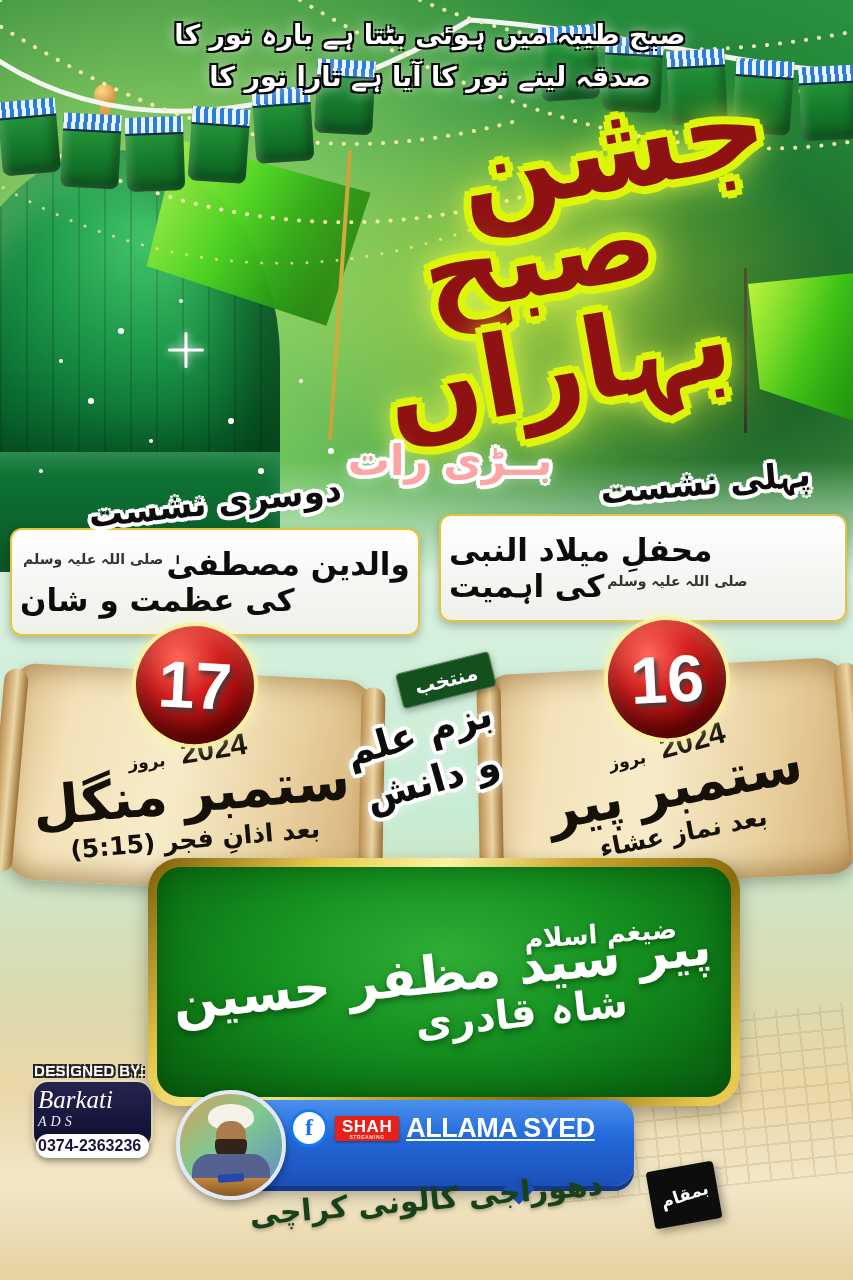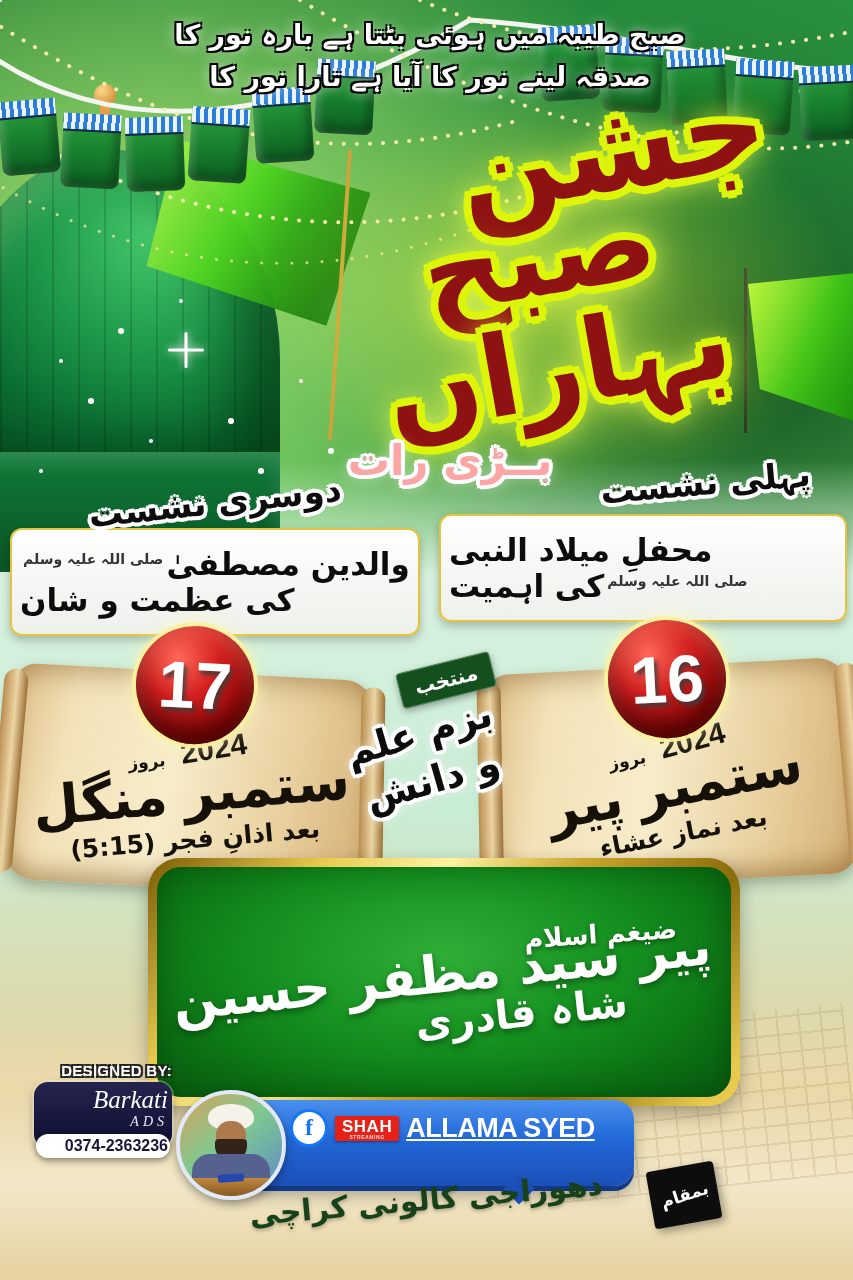--- a/index.html
+++ b/index.html
@@ -142,21 +142,21 @@
     border:2px solid #fff;background:rgba(6,80,10,.55);border-radius:999px;padding:2px 36px;
     color:#fff;font-size:24px;font-weight:bold;letter-spacing:1px;white-space:nowrap;}
   .zaigham{position:absolute;top:52px;right:54px;color:#fff;font-size:26px;font-weight:bold;
     transform:rotate(-4deg);direction:rtl;text-shadow:0 2px 5px rgba(0,40,0,.6);}
   .speaker{position:absolute;top:78px;left:0;width:100%;text-align:center;direction:rtl;color:#fff;
     transform:rotate(-6deg);line-height:1.12;text-shadow:0 3px 7px rgba(0,40,0,.55);}
   .speaker-l1{display:block;font-size:52px;font-weight:bold;}
   .speaker-l2{display:block;font-size:40px;font-weight:bold;margin-top:-4px;padding-left:150px;}
 
   
-  .designer{left:34px;top:1062px;width:138px;z-index:4;text-align:right;font-family:"Liberation Sans",sans-serif;}
+  .designer{left:34px;top:1062px;width:117px;z-index:4;text-align:left;font-family:"Liberation Sans",sans-serif;}
   .d-label{font-size:15px;font-weight:900;color:#fff;letter-spacing:.3px;
     text-shadow:-2px -2px 0 #222,2px -2px 0 #222,-2px 2px 0 #222,2px 2px 0 #222;}
   .d-box{margin-top:3px;background:linear-gradient(180deg,#24244f,#0e0e30);border-radius:14px;
     padding:5px 4px 18px;box-shadow:0 0 0 2px rgba(255,255,255,.3),0 4px 8px rgba(0,0,0,.35);}
   .d-name{font-family:"Liberation Serif",serif;font-style:italic;font-size:25px;color:#fff;line-height:1;}
   .d-sub{font-family:"Liberation Serif",serif;font-style:italic;font-size:14px;color:#e8e8ff;letter-spacing:4px;margin-top:2px;}
   .d-phone{position:relative;margin:-14px 2px 0;background:#fff;border-radius:999px;padding:3px 2px;
     font-size:16px;font-weight:bold;color:#16163a;box-shadow:0 3px 6px rgba(0,0,0,.4);}
 
   

